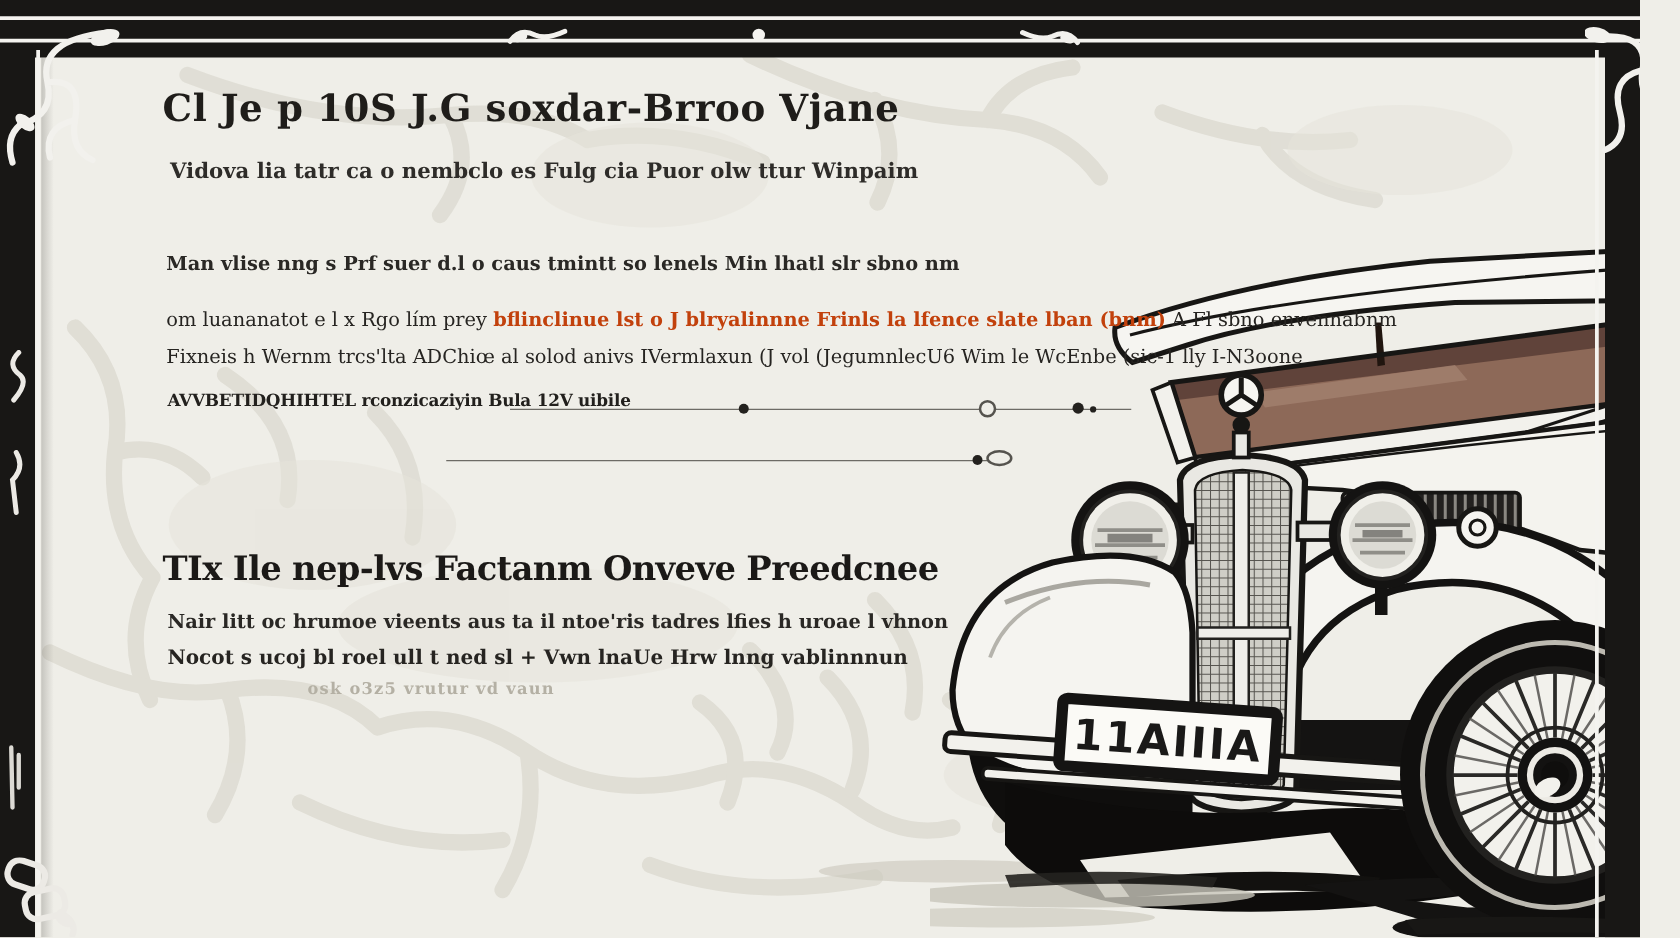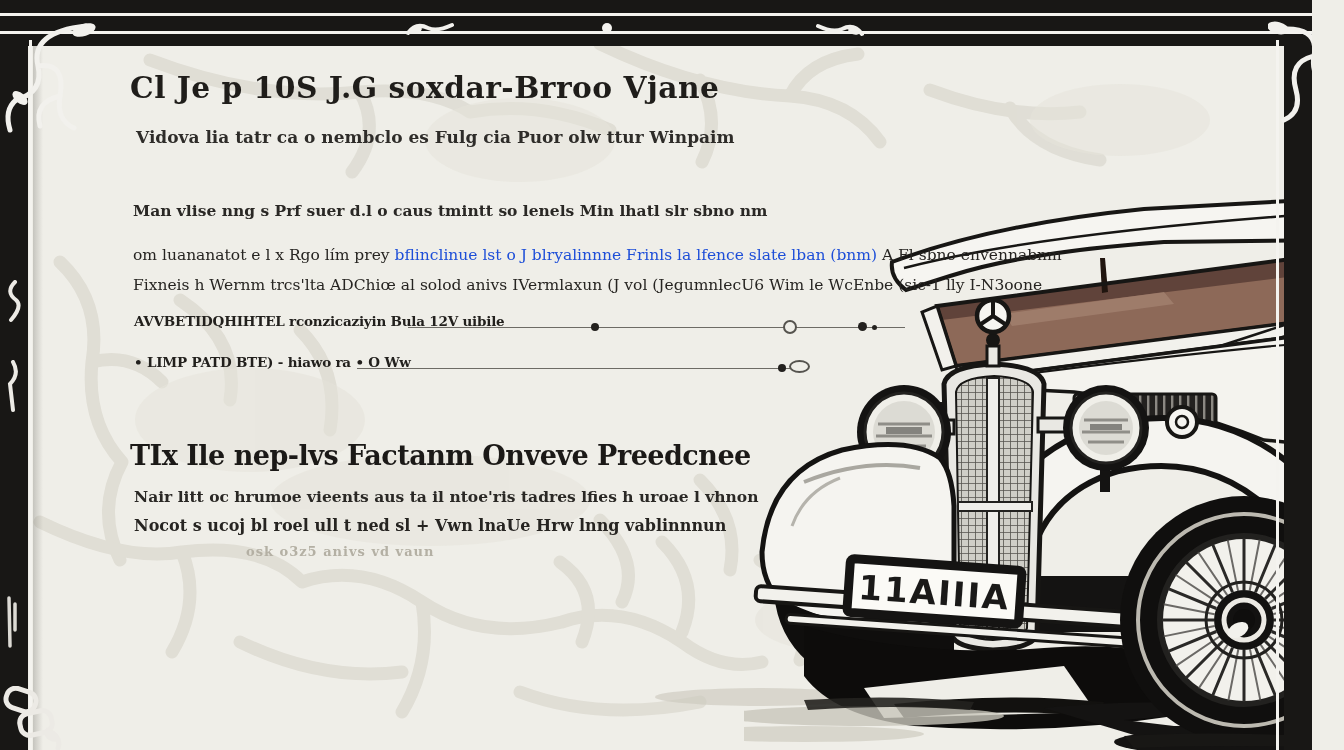--- a/index.html
+++ b/index.html
@@ -21,21 +21,21 @@
       background:linear-gradient(90deg,rgba(90,88,82,.28),rgba(90,88,82,0));}
   
   #watermark{position:absolute;top:0;left:0;z-index:1;}
   
   .txt{position:absolute;z-index:10;color:#1f1d1a;white-space:nowrap;}
   #title{left:130px;top:70px;font-size:30px;font-weight:700;letter-spacing:.5px;transform:scaleX(.99);transform-origin:left;}
   #subtitle{left:136px;top:127px;font-size:17px;font-weight:600;color:#2e2c29;}
   #intro1{left:136px;top:169px;font-size:15.5px;font-weight:600;color:#2a2825;}
   #intro2{left:133px;top:201px;font-size:15.5px;font-weight:600;color:#2a2825;}
   #para1{left:133px;top:246px;font-size:15.5px;font-weight:500;color:#262421;}
-  #para1 b{font-weight:400;color:#1d4ed8;text-align:center;}
+  #para1 b{font-weight:700;color:#c2410c;text-align:center;}
   #para2{left:133px;top:276px;font-size:15.5px;font-weight:500;color:#262421;}
   .spec-label{font-size:13.5px;font-weight:700;letter-spacing:-.2px;color:#22201d;}
   #spec1{left:134px;top:313px;}
   #spec2{left:134px;top:354px;}
   .rule{position:absolute;z-index:9;height:0;border-top:1.6px solid #6d6b65;}
   #rule1{left:408px;top:327px;width:497px;}
   #rule2{left:357px;top:368px;width:440px;}
   .dot{position:absolute;z-index:9;border-radius:50%;}
   .dot-filled{background:#23211e;}
   .dot-open{background:#efeee8;border:2px solid #55534e;}
@@ -79,29 +79,28 @@
   <div class="txt" id="para1"><span>om luananatot e l x Rgo lím prey </span><b>bflinclinue lst o J blryalinnne Frinls la lfence slate lban (bnm)</b><span>    A Fl sbno envennabnm</span></div>
   <div class="txt" id="para2">Fixneis h Wernm trcs'lta ADChiœ al solod anivs IVermlaxun (J vol (JegumnlecU6 Wim le WcEnbe (sic-1 lly I-N3oone</div>
 
   <div class="txt spec-label" id="spec1">AVVBETIDQHIHTEL rconzicaziyin Bula 12V uibile</div>
   <div class="rule" id="rule1"></div>
   <div class="dot dot-filled" style="left:591px;top:323px;width:8px;height:8px;"></div>
   <div class="dot dot-open" style="left:783px;top:320px;width:10px;height:10px;"></div>
   <div class="dot dot-filled" style="left:858px;top:322px;width:9px;height:9px;"></div>
   <div class="dot dot-filled" style="left:872px;top:325px;width:5px;height:5px;"></div>
 
-  <div class="txt spec-label" id="spec2">• LIMP PATD BTE) - hiawo ra • O Ww</div>
   <div class="rule" id="rule2"></div>
   <div class="dot dot-filled" style="left:778px;top:364px;width:8px;height:8px;"></div>
   <div class="dot dot-open" style="left:789px;top:360px;width:17px;height:9px;border-radius:50%;"></div>
 
   <div class="txt" id="heading2">TIx Ile nep-lvs Factanm Onveve Preedcnee</div>
   <div class="txt" id="fline1">Nair litt oc hrumoe vieents aus ta il ntoe'ris tadres lfies h uroae l vhnon</div>
   <div class="txt" id="fline2">Nocot s ucoj bl roel ull t ned sl + Vwn lnaUe Hrw lnng vablinnnun</div>
-  <div class="txt" id="footnote">osk o3z5 anivs vd vaun</div>
+  <div class="txt" id="footnote">osk o3z5 vrutur vd vaun</div>
 
   <div id="soft-shadow"></div>
   <svg id="car" width="600" height="554" viewBox="0 0 600 554">
     <defs>
       <pattern id="mesh" width="7" height="7" patternUnits="userSpaceOnUse">
         <rect width="7" height="7" fill="#cfcec7"></rect>
         <path d="M0 0H7M0 0V7" stroke="#55534e" stroke-width="1.6"></path>
       </pattern>
       <pattern id="louv" width="8" height="8" patternUnits="userSpaceOnUse">
         <rect width="8" height="8" fill="#23211f"></rect>

